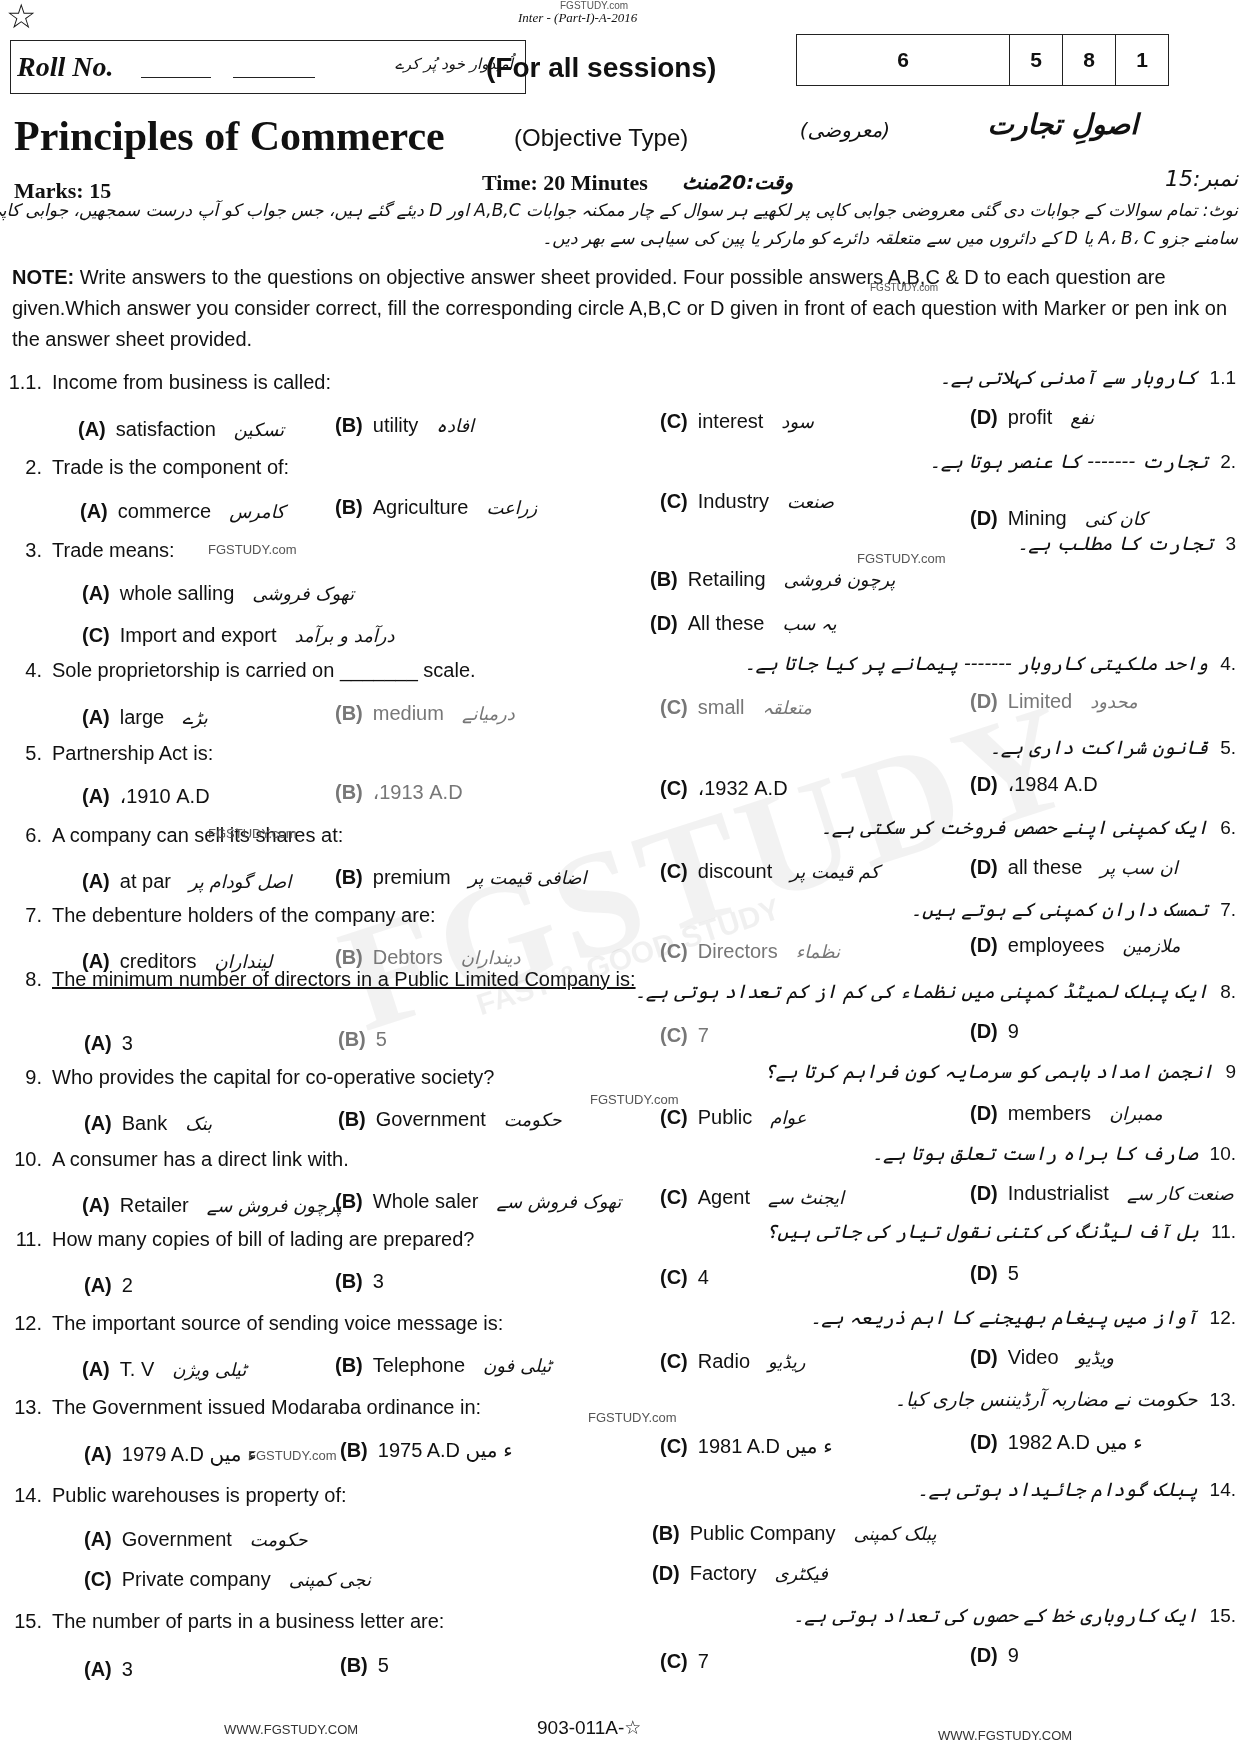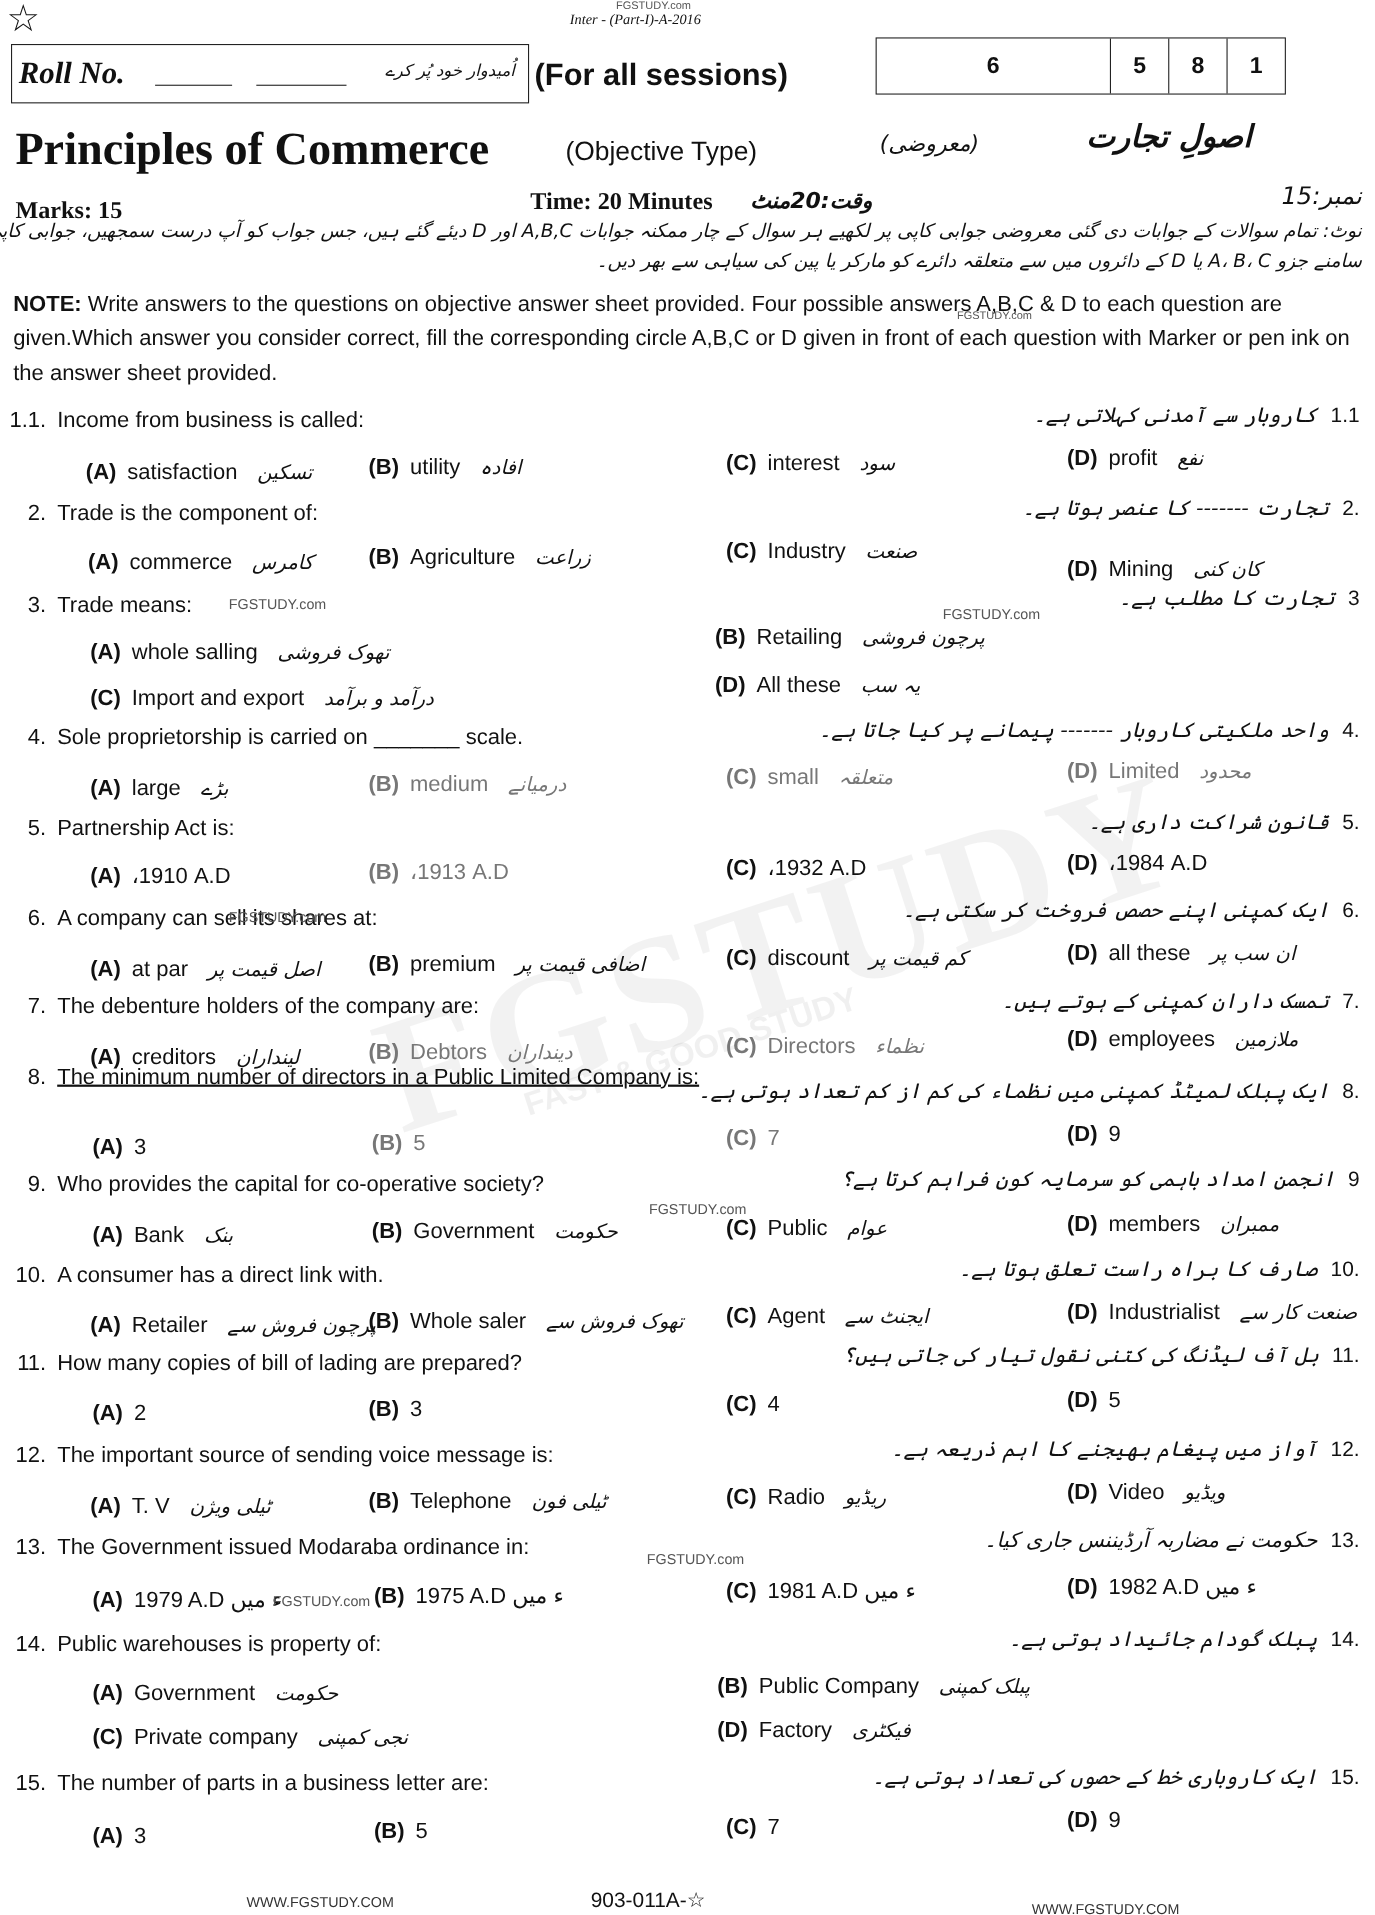--- a/index.html
+++ b/index.html
@@ -6,21 +6,21 @@
   body {
     width: 1250px; height: 1741px; position: relative; overflow: hidden;
     font-family: "Liberation Sans", sans-serif; color: #111;
   }
   .abs { position: absolute; white-space: nowrap; }
   .ur { font-family: "DejaVu Sans", sans-serif; direction: rtl; font-style: italic; }
   .star { font-size: 34px; left: 6px; top: -4px; }
   .header-small { left: 518px; top: 10px; font-size: 13px; font-style: italic; font-family: "Liberation Serif", serif; }
   .wm-tiny { font-size: 10px; color: #555; }
   .rollbox {
-    left: 10px; top: 40px; width: 471px; height: 54px; border: 1.5px solid #222; box-sizing: border-box;
+    left: 10px; top: 40px; width: 516px; height: 54px; border: 1.5px solid #222; box-sizing: border-box;
   }
   .rollbox .label { position: absolute; left: 6px; top: 10px; font-size: 28px; font-style: italic; font-weight: bold; font-family: "Liberation Serif", serif; }
   .rollbox .line { position: absolute; top: 36px; height: 0; border-bottom: 1.5px solid #222; }
   .rollbox .ur-hint { position: absolute; right: 12px; top: 14px; font-size: 15px; }
   .sessions { left: 486px; top: 52px; font-size: 28px; font-weight: bold; }
   .codebox {
     left: 796px; top: 34px; display: flex; border: 1.5px solid #222; height: 50px;
   }
   .codebox div { border-left: 1.5px solid #222; display: flex; align-items: center; justify-content: center; font-weight: bold; font-size: 21px; width: 52px; }
   .codebox div:first-child { border-left: none; width: 212px; }
@@ -122,21 +122,21 @@
     <div class="abs opt faded" style="left: 660px; top: 696px;"><span class="lt">(C)</span><span>small</span><span class="ur">متعلقہ</span></div>
     <div class="abs opt faded" style="left: 970px; top: 690px;"><span class="lt">(D)</span><span>Limited</span><span class="ur">محدود</span></div>
     <div class="abs q" style="left: 4px; top: 742px;"><span class="qnum">5.</span><span>Partnership Act is:</span></div>
     <div class="abs ur uq" style="right: 14px; top: 736px;"><span class="n">5.</span><span>قانون شراکت داری ہے۔</span></div>
     <div class="abs opt" style="left: 82px; top: 784px;"><span class="lt">(A)</span><span>،1910 A.D</span></div>
     <div class="abs opt faded" style="left: 335px; top: 780px;"><span class="lt">(B)</span><span>،1913 A.D</span></div>
     <div class="abs opt" style="left: 660px; top: 776px;"><span class="lt">(C)</span><span>،1932 A.D</span></div>
     <div class="abs opt" style="left: 970px; top: 772px;"><span class="lt">(D)</span><span>،1984 A.D</span></div>
     <div class="abs q" style="left: 4px; top: 824px;"><span class="qnum">6.</span><span>A company can sell its shares at:</span></div>
     <div class="abs ur uq" style="right: 14px; top: 816px;"><span class="n">6.</span><span>ایک کمپنی اپنے حصص فروخت کر سکتی ہے۔</span></div>
-    <div class="abs opt" style="left: 82px; top: 870px;"><span class="lt">(A)</span><span>at par</span><span class="ur">اصل قیمت پر</span></div>
+    <div class="abs opt" style="left: 82px; top: 870px;"><span class="lt">(A)</span><span>at par</span><span class="ur">اصل گودام پر</span></div>
     <div class="abs opt" style="left: 335px; top: 866px;"><span class="lt">(B)</span><span>premium</span><span class="ur">اضافی قیمت پر</span></div>
     <div class="abs opt" style="left: 660px; top: 860px;"><span class="lt">(C)</span><span>discount</span><span class="ur">کم قیمت پر</span></div>
     <div class="abs opt" style="left: 970px; top: 856px;"><span class="lt">(D)</span><span>all these</span><span class="ur">ان سب پر</span></div>
     <div class="abs q" style="left: 4px; top: 904px;"><span class="qnum">7.</span><span>The debenture holders of the company are:</span></div>
     <div class="abs ur uq" style="right: 14px; top: 898px;"><span class="n">7.</span><span>تمسک داران کمپنی کے ہوتے ہیں۔</span></div>
     <div class="abs opt" style="left: 82px; top: 950px;"><span class="lt">(A)</span><span>creditors</span><span class="ur">لینداران</span></div>
     <div class="abs opt faded" style="left: 335px; top: 946px;"><span class="lt">(B)</span><span>Debtors</span><span class="ur">دینداران</span></div>
     <div class="abs opt faded" style="left: 660px; top: 940px;"><span class="lt">(C)</span><span>Directors</span><span class="ur">نظماء</span></div>
     <div class="abs opt" style="left: 970px; top: 934px;"><span class="lt">(D)</span><span>employees</span><span class="ur">ملازمین</span></div>
     <div class="abs q" style="left: 4px; top: 968px; text-decoration: underline;"><span class="qnum">8.</span><span>The minimum number of directors in a Public Limited Company is:</span></div>

